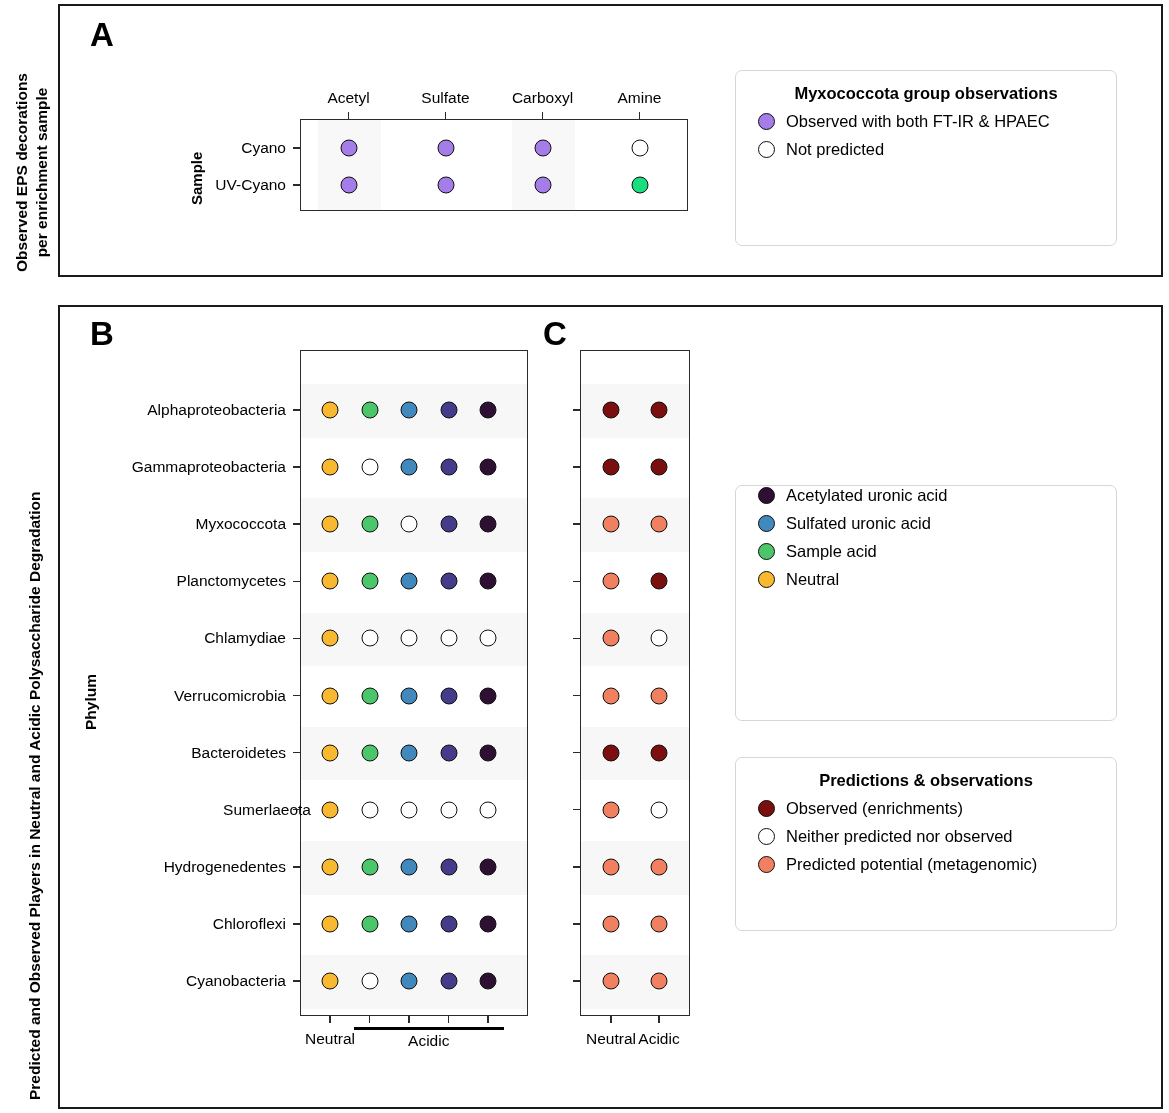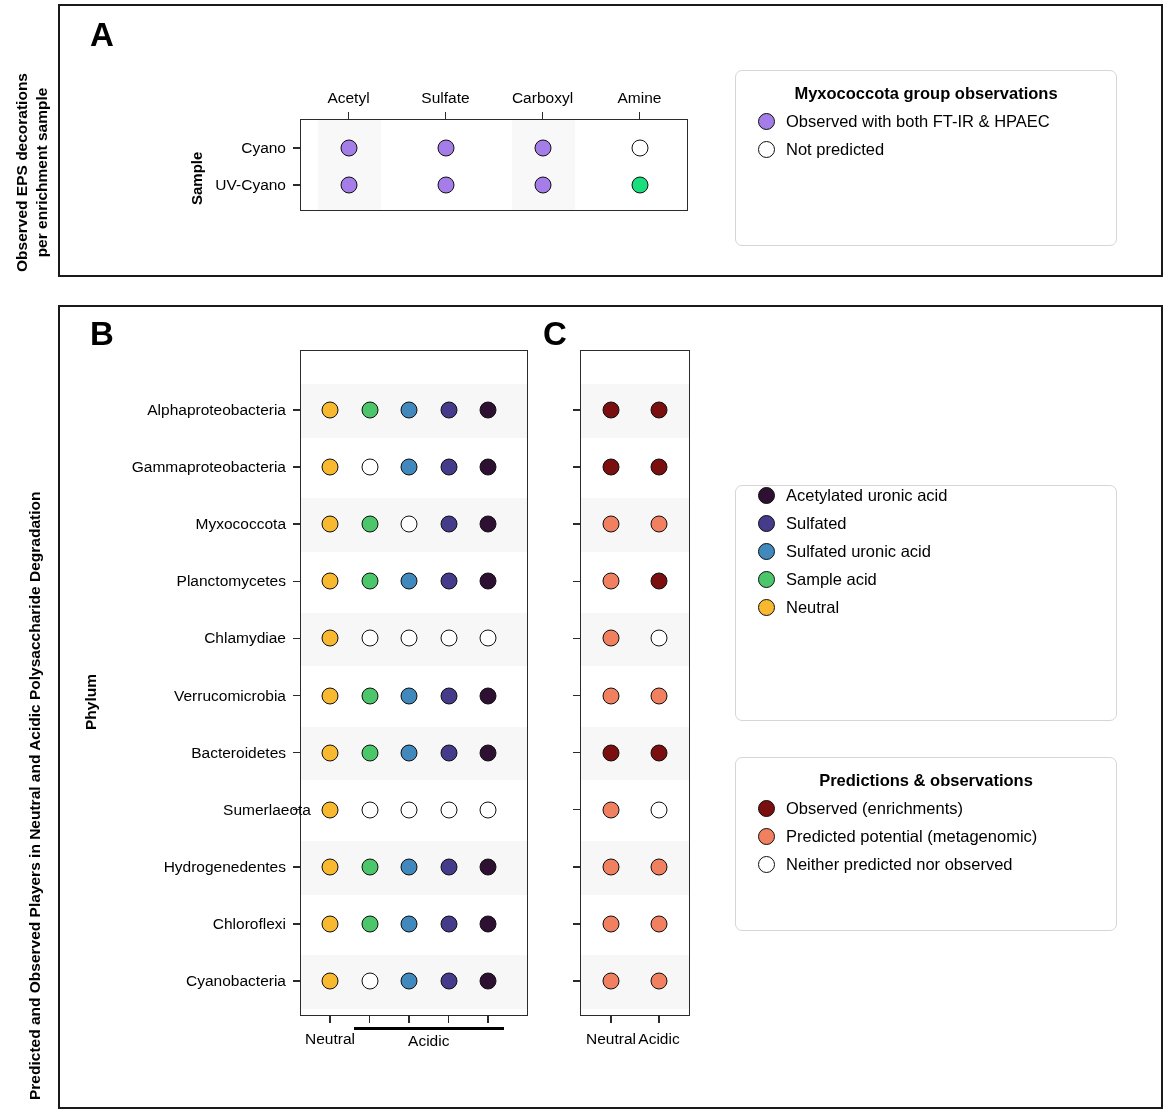--- a/index.html
+++ b/index.html
@@ -343,45 +343,41 @@
         <span class="legend-swatch" style="background:#FFFFFF;"></span>
         <span class="legend-label">Not predicted</span>
       </div>
     </div>
   <div class="legend" id="legend-b" style="left:735px; top:485px; width:382px; height:236px;">
       <div class="legend-row">
         <span class="legend-swatch" style="background:#2E1132;"></span>
         <span class="legend-label">Acetylated uronic acid</span>
       </div>
       <div class="legend-row">
-        <span class="legend-swatch" style="background:#453B8B;"></span>
-        <span class="legend-label">Sulfated</span>
-      </div>
-      <div class="legend-row">
         <span class="legend-swatch" style="background:#4189BC;"></span>
         <span class="legend-label">Sulfated uronic acid</span>
       </div>
       <div class="legend-row">
         <span class="legend-swatch" style="background:#4CC66B;"></span>
         <span class="legend-label">Sample acid</span>
       </div>
       <div class="legend-row">
         <span class="legend-swatch" style="background:#F8B830;"></span>
         <span class="legend-label">Neutral</span>
       </div>
     </div>
   <div class="legend" id="legend-c" style="left:735px; top:757px; width:382px; height:174px;">
       <div class="legend-title">Predictions &amp; observations</div>
       <div class="legend-row">
         <span class="legend-swatch" style="background:#7B0E0E;"></span>
         <span class="legend-label">Observed (enrichments)</span>
       </div>
       <div class="legend-row">
+        <span class="legend-swatch" style="background:#FFFFFF;"></span>
+        <span class="legend-label">Neither predicted nor observed</span>
+      </div>
+      <div class="legend-row">
         <span class="legend-swatch" style="background:#F08060;"></span>
         <span class="legend-label">Predicted potential (metagenomic)</span>
       </div>
-      <div class="legend-row">
-        <span class="legend-swatch" style="background:#FFFFFF;"></span>
-        <span class="legend-label">Neither predicted nor observed</span>
-      </div>
     </div>
 
 </div>
 
 </body></html>

